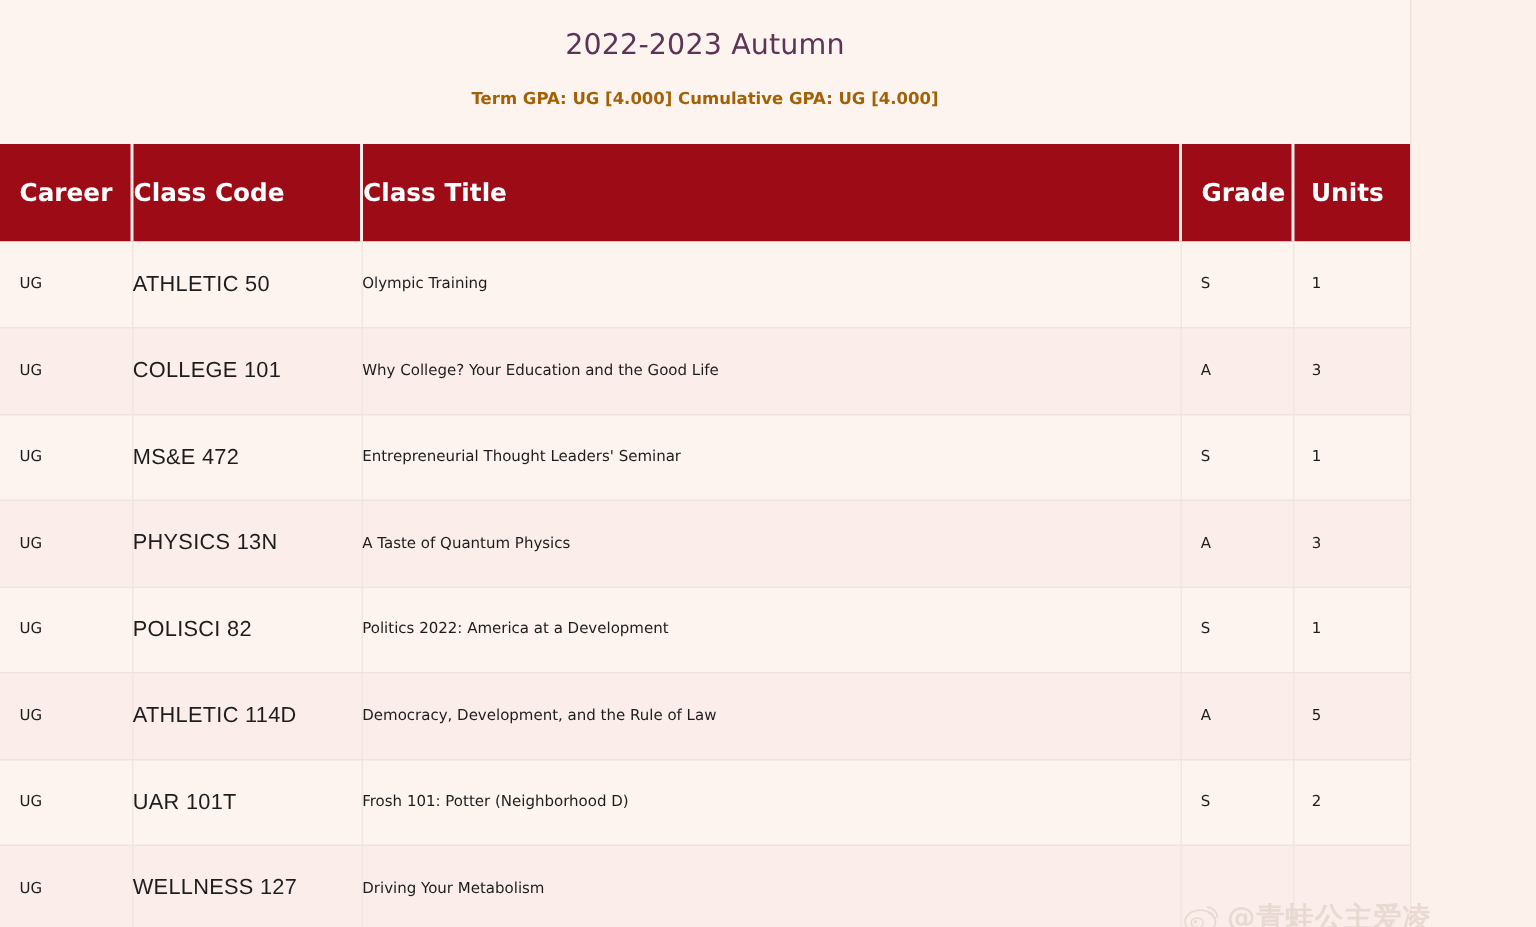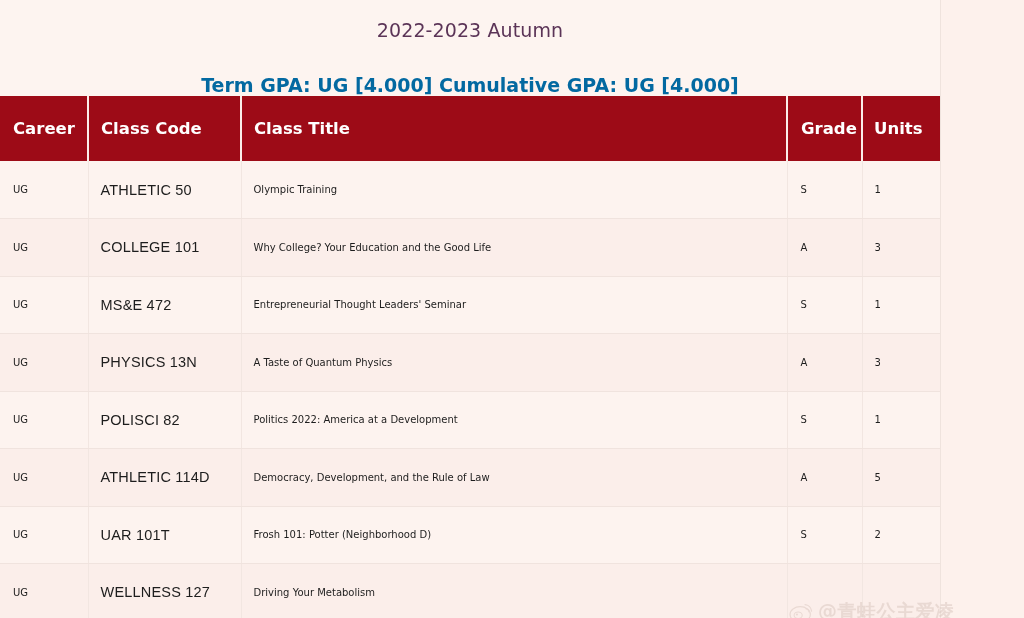--- a/index.html
+++ b/index.html
@@ -78,39 +78,39 @@
   }
   .term-title {
     margin: 0;
     padding-top: 19px;
     font-size: 19px;
     font-weight: normal;
     color: #5b3457;
     letter-spacing: 0.1px;
   }
   .term-gpa {
-    margin: 15px;
+    margin: 0;
     padding-top: 18px;
-    font-size: 19px;
+    font-size: 11px;
     font-weight: bold;
-    color: #0369a1;
+    color: #a16207;
   }
 
   
   .grade-table {
     position: absolute;
     left: 0;
     top: 96px;
     width: 940px;
     border-collapse: collapse;
     table-layout: fixed;
   }
   .grade-table th,
   .grade-table td {
-    padding: 12px;
+    padding: 0;
     text-align: left;
     vertical-align: middle;
   }
 
   thead th {
     background: #9d0b17;
     color: #ffffff;
     font-size: 16.5px;
     font-weight: bold;
     height: 65px;

